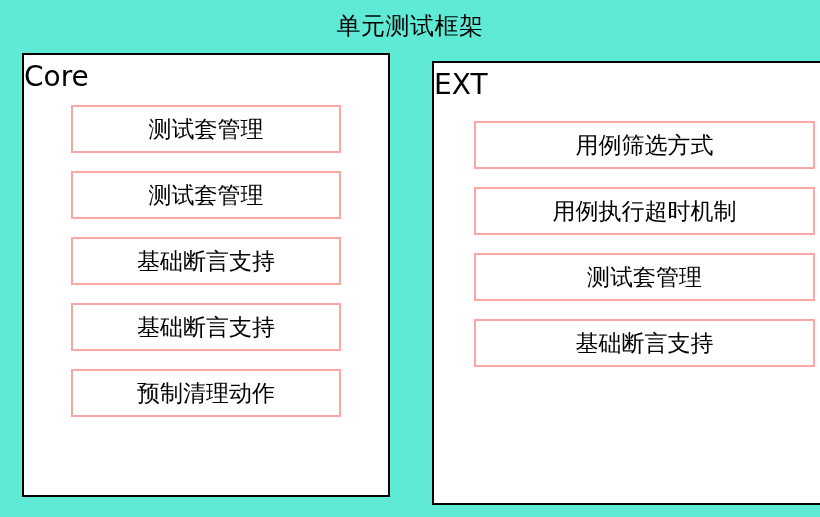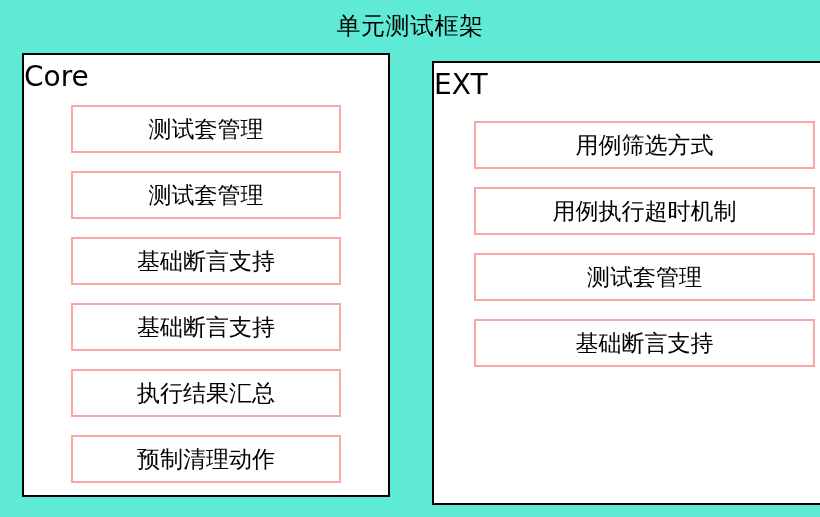--- a/index.html
+++ b/index.html
@@ -107,23 +107,20 @@
       <div class="item-box">
         <span class="item-label">测试套管理</span>
       </div>
       <div class="item-box">
         <span class="item-label">基础断言支持</span>
       </div>
       <div class="item-box">
         <span class="item-label">基础断言支持</span>
       </div>
       <div class="item-box">
-        <span class="item-label">执行结果汇总</span>
-      </div>
-      <div class="item-box">
         <span class="item-label">预制清理动作</span>
       </div>
     </div>
   </div>
 
   <div class="group right">
     <div class="group-title">EXT</div>
     <div class="item-list">
       <div class="item-box">
         <span class="item-label">用例筛选方式</span>

